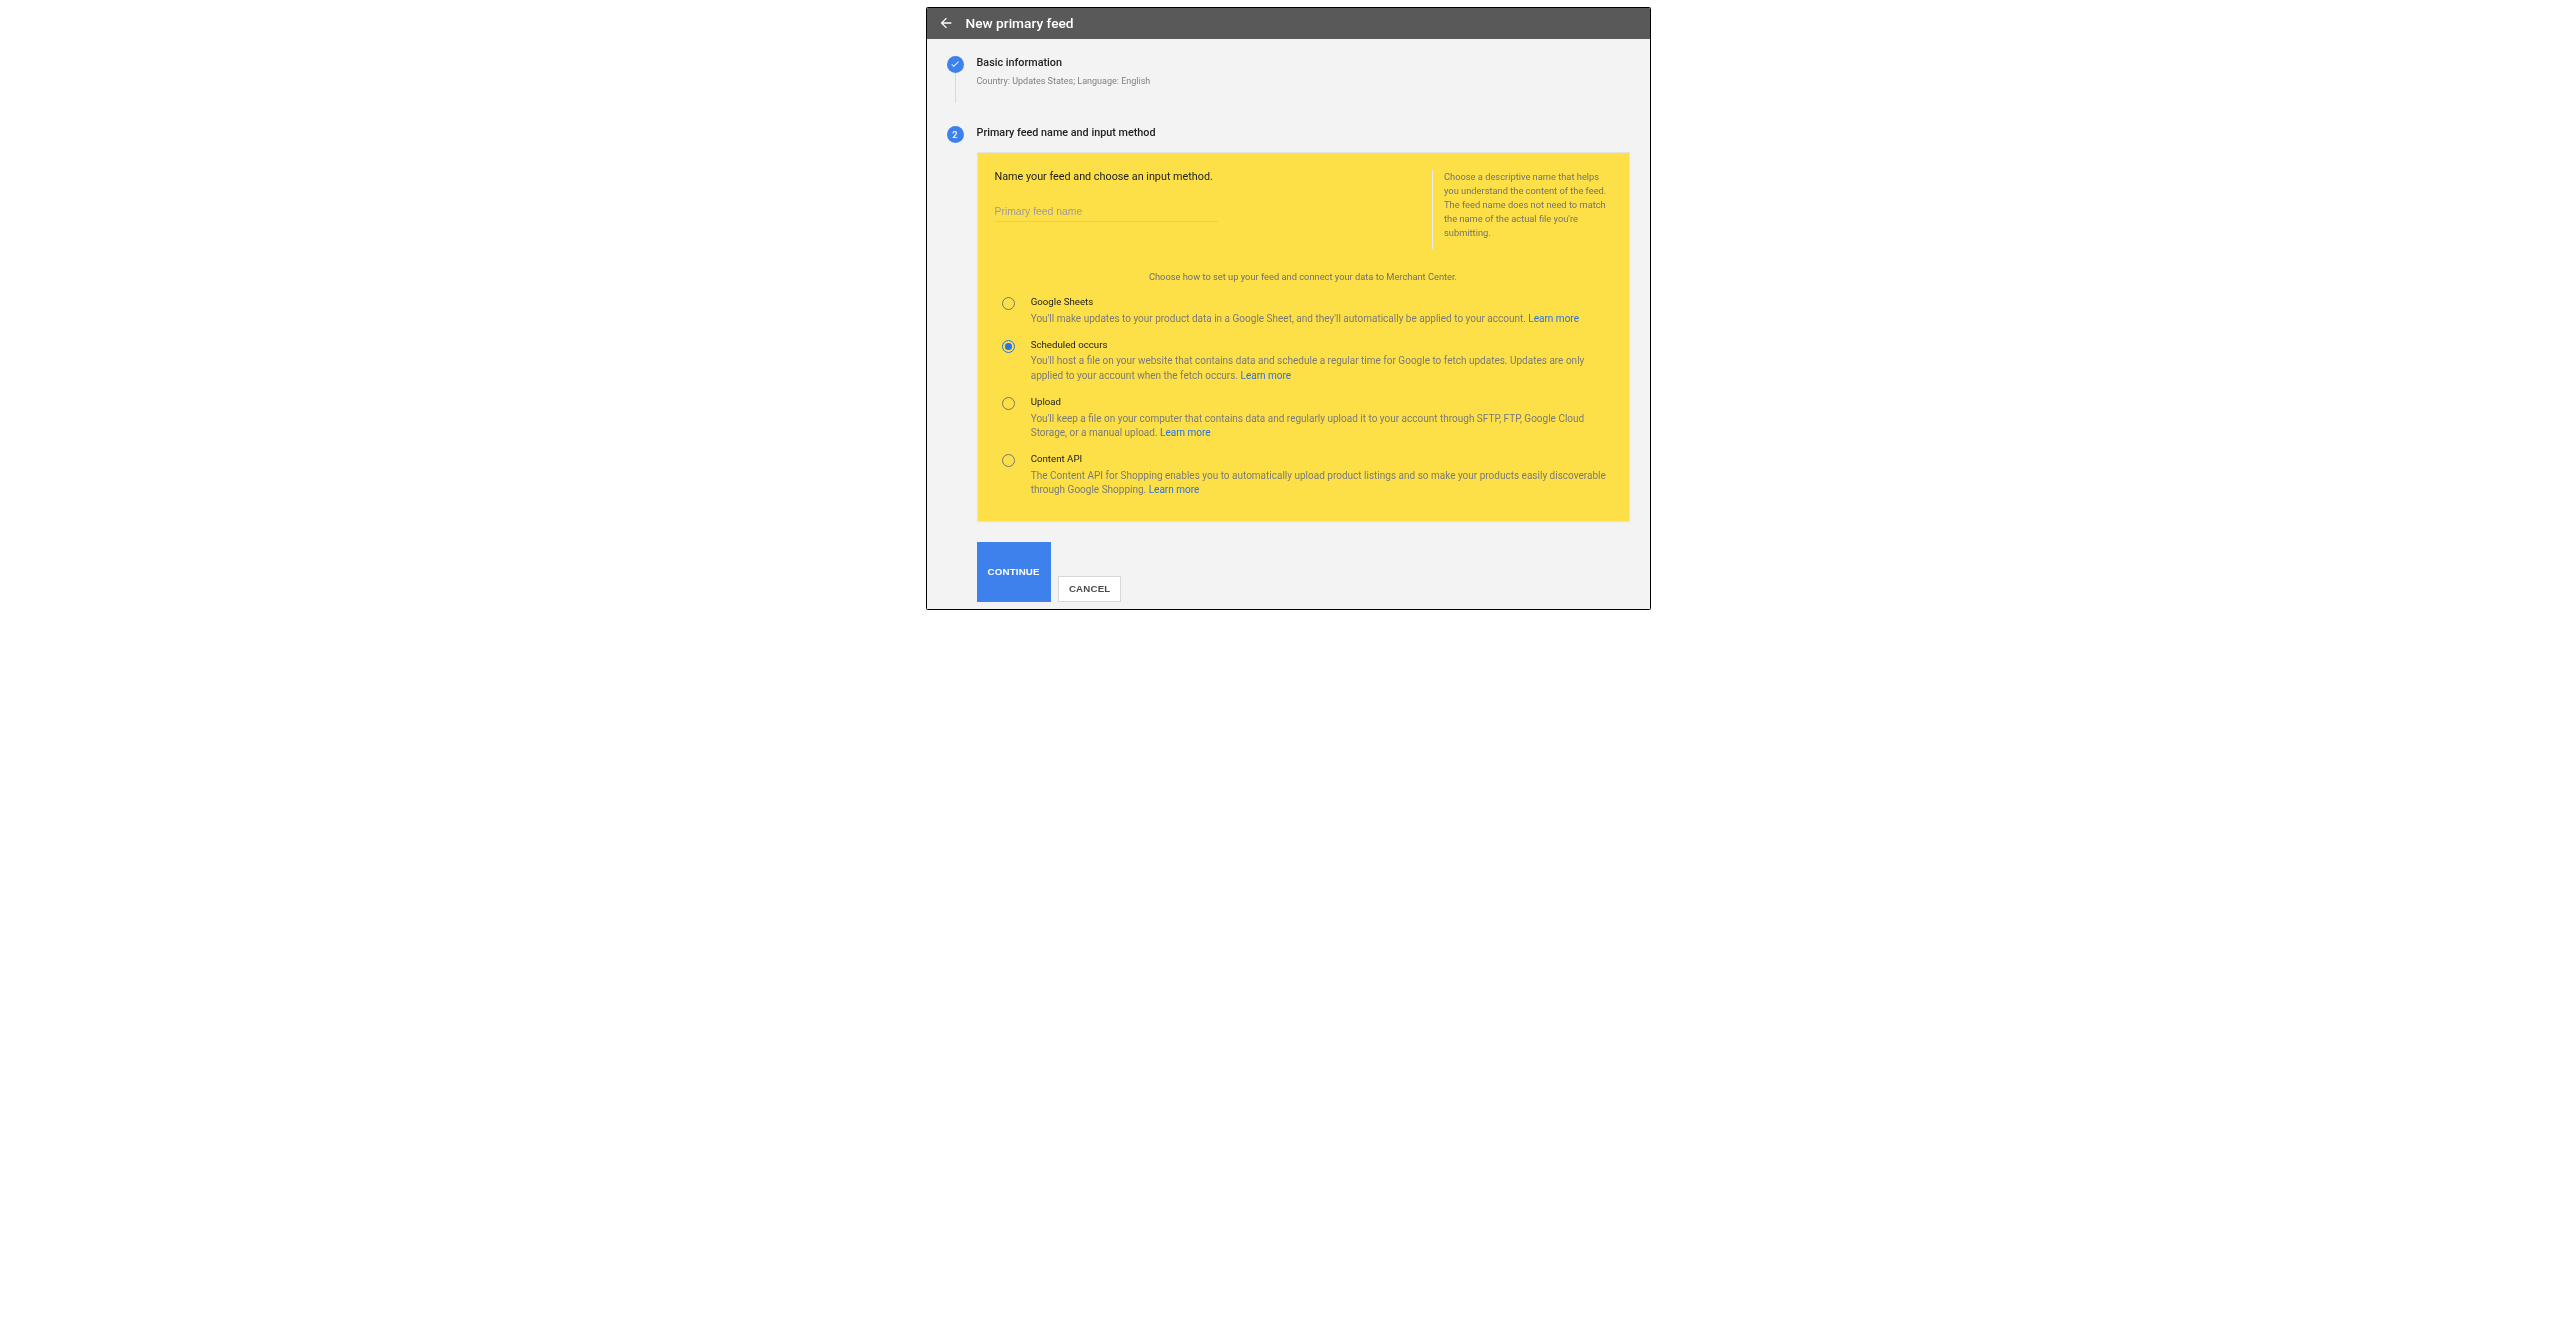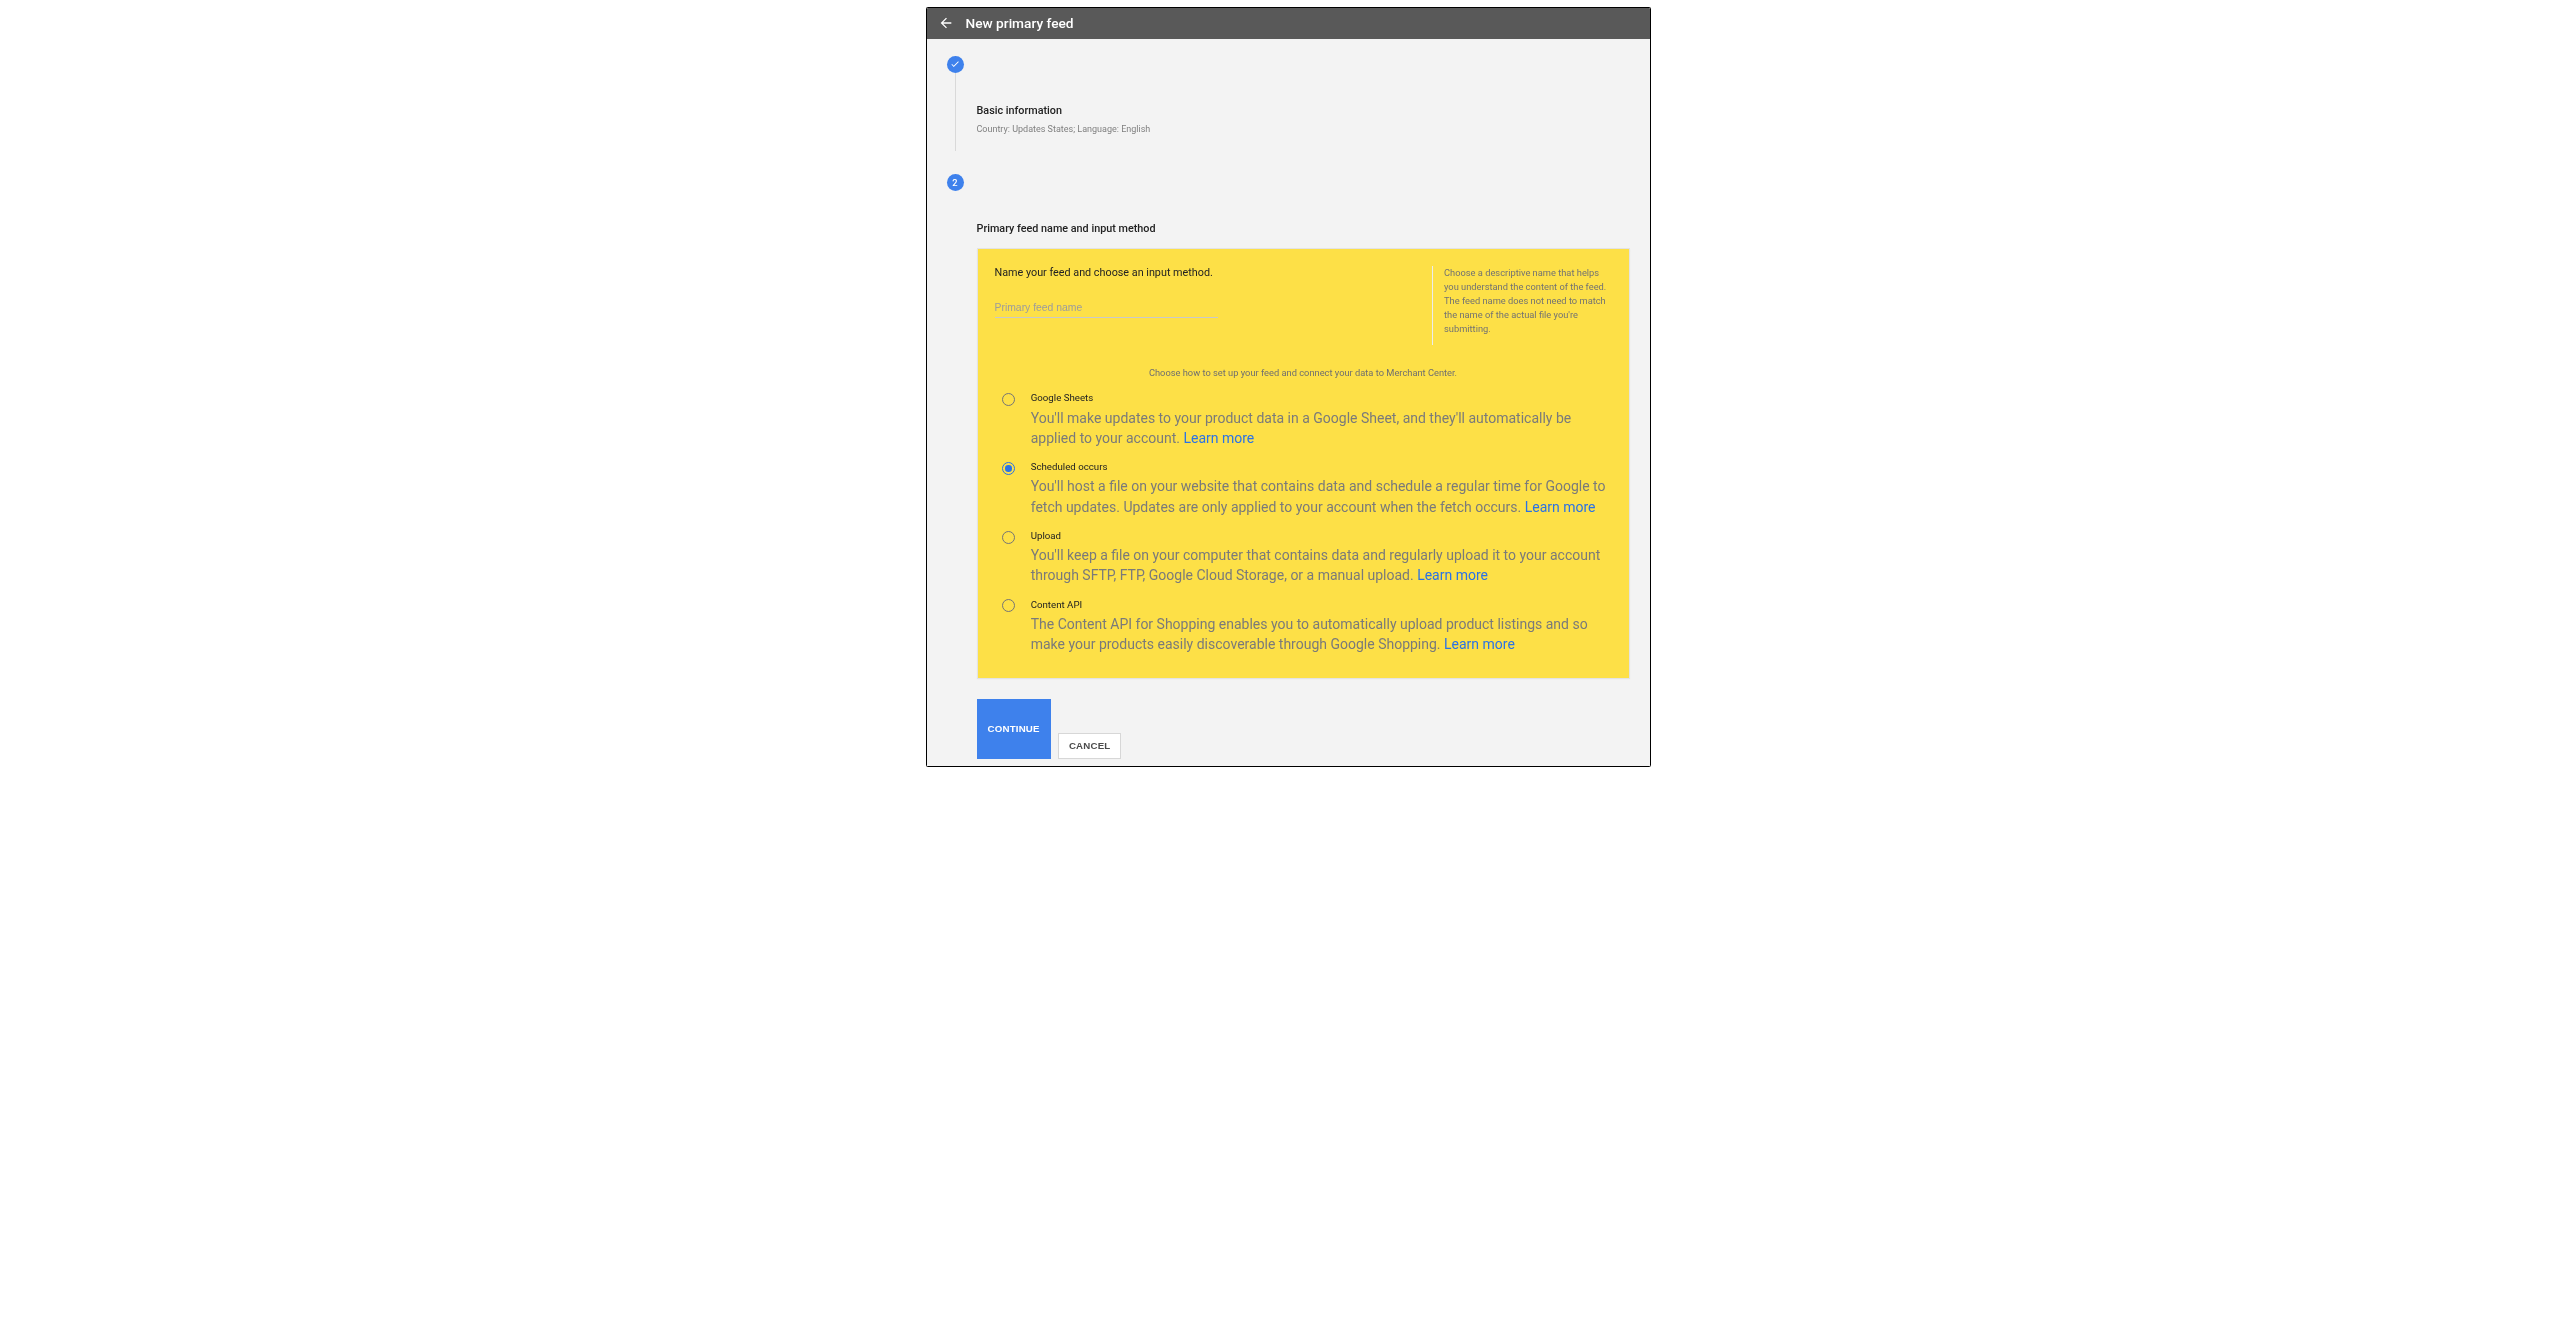--- a/index.html
+++ b/index.html
@@ -45,21 +45,20 @@
     left: 8px;
     top: 17px;
     bottom: -17px;
     width: 0.7px;
     background: #d9d9d9;
     z-index:0;
   }
   .step-content {
     padding-left: 13px;
     flex: 1;
-    margin-top: 48px;
   }
   .step-title { font-size: 10.8px; font-weight: 500; color: #222; }
   .step-subtitle { font-size: 9px; color: #808080; margin-top: 7.2px; }
   .step + .step { margin-top: 40px; }
   .card {
     background: #fde047;
     border: 0.7px solid #e3e3e3;
     box-shadow: 0 0.7px 1.4px rgba(0,0,0,0.05);
     margin-top: 13px;
     padding: 17px 17px 14.4px 17px;
@@ -112,21 +111,21 @@
   .radio.selected { border-color: #2a72e6; }
   .radio.selected::after {
     content: "";
     position: absolute;
     top: 2.2px; left: 2.2px; right: 2.2px; bottom: 2.2px;
     background: #2a72e6;
     border-radius: 50%;
   }
   .opt-body { flex: 1; }
   .opt-title { font-size: 9.7px; color: #222; }
-  .opt-desc { font-size: 14px; color: #7a7a7a; margin-top: 4.3px; line-height: 1.45; }
+  .opt-desc { font-size: 10px; color: #7a7a7a; margin-top: 4.3px; line-height: 1.45; }
   .learn-more { color: #2a72e6; cursor: pointer; }
   .actions { margin-top: 20px; display: flex; gap: 7.2px; padding-left: 30px; }
   .btn {
     font-size: 9.7px;
     font-weight: 700;
     padding: 6.5px 10px;
     border: 0.7px solid transparent;
     cursor: pointer;
     letter-spacing: 0.2px;
   }

